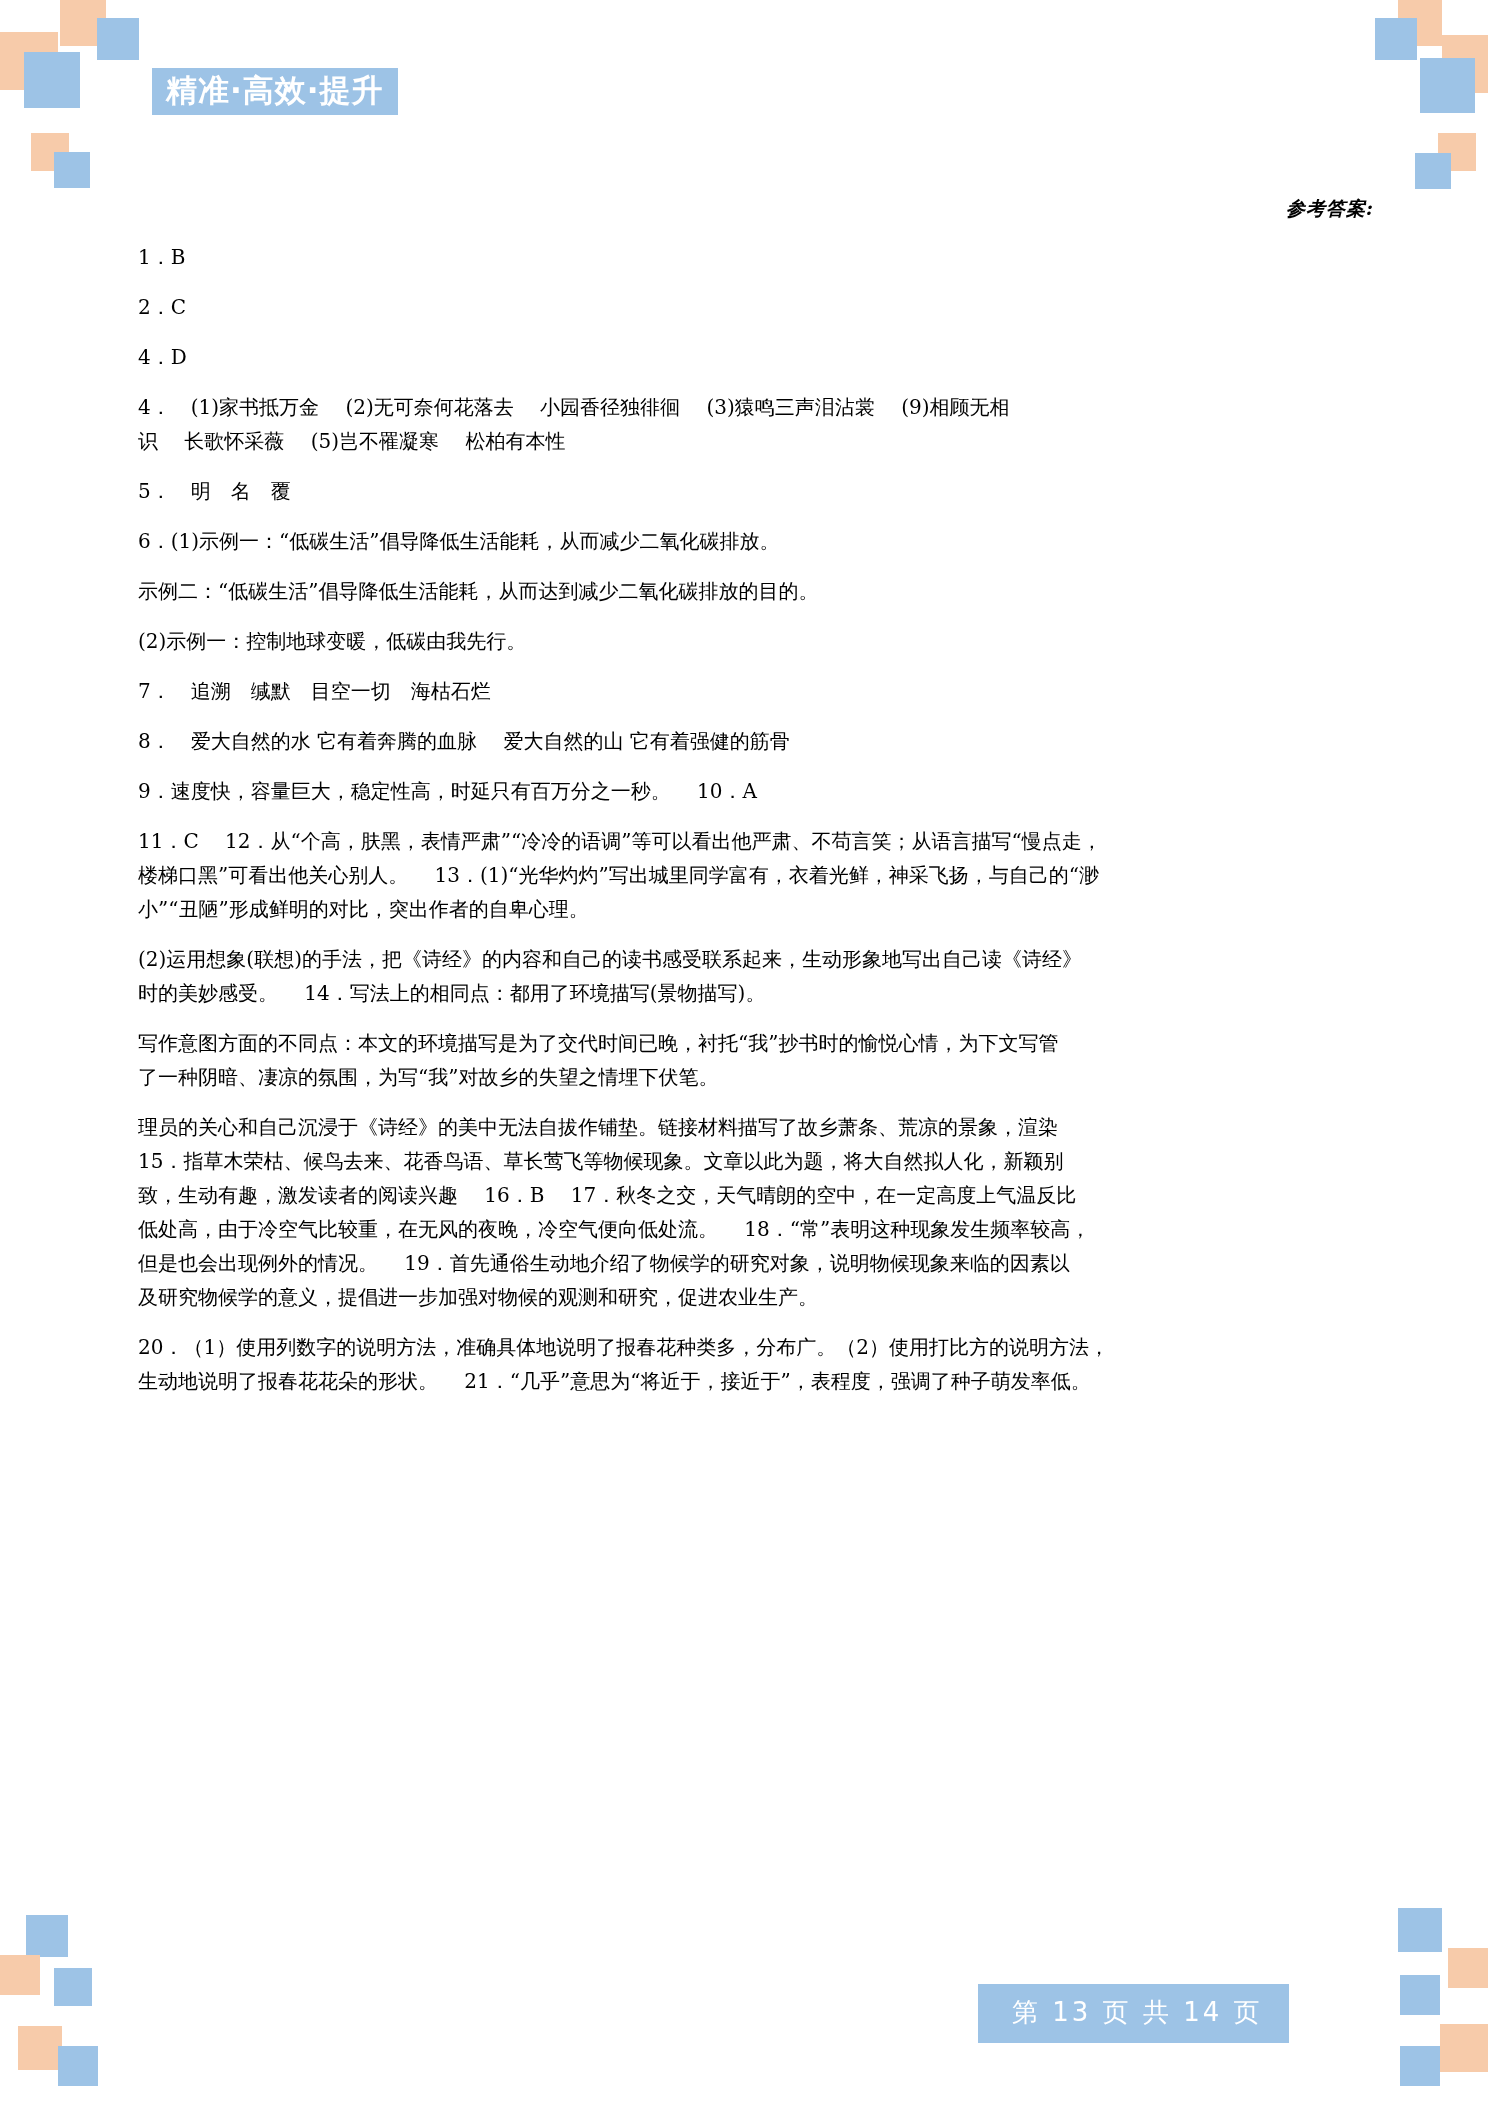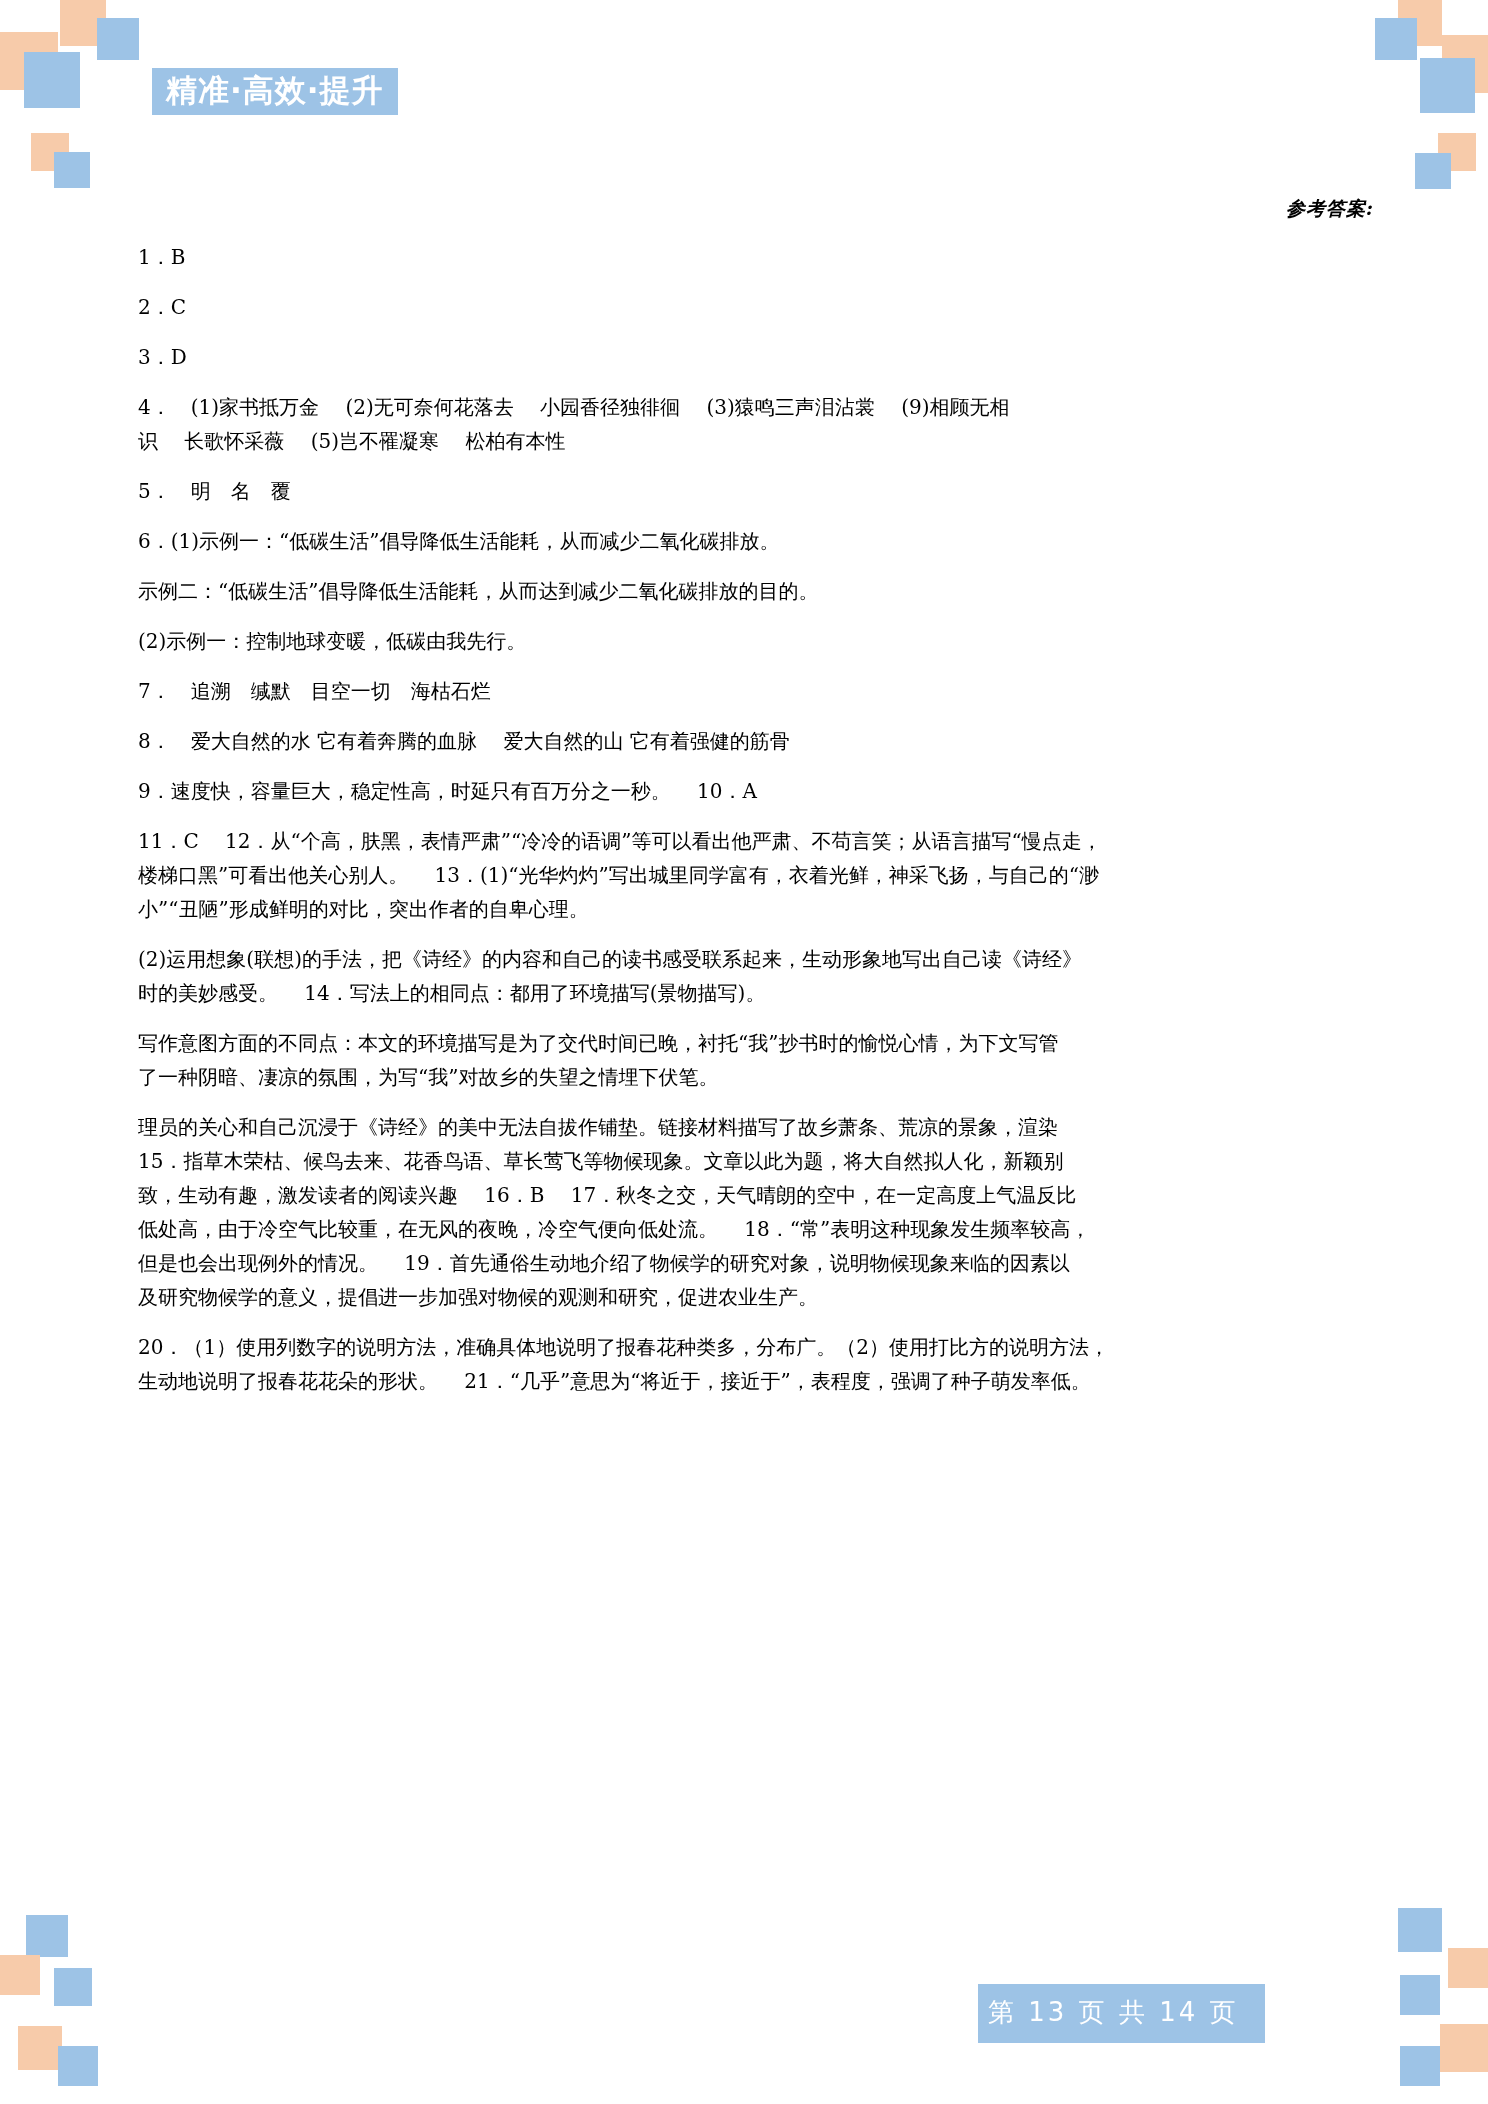--- a/index.html
+++ b/index.html
@@ -102,21 +102,21 @@
   
   #page-badge {
     position: absolute;
     left: 978px;
     top: 1984px;
     background: #9dc3e6;
     color: #ffffff;
     font-family: "DejaVu Sans", "Liberation Sans", sans-serif;
     font-size: 26px;
     letter-spacing: 3px;
-    padding: 11px 26px 13px 10px;
+    padding: 11px 26px 13px 34px;
     white-space: nowrap;
   }
 </style>
 </head>
 <body>
 
 <div id="page">
 
   <div class="deco orange d-tl-o1"></div>
   <div class="deco blue   d-tl-b1"></div>
@@ -145,21 +145,21 @@
   <div class="deco blue   d-br-b3"></div>
 
   <div id="brand-banner">精准·高效·提升</div>
 
   <div id="doc">
 
     <div id="doc-title">参考答案:</div>
 
     <div class="ans-line">1．B</div>
     <div class="ans-line">2．C</div>
-    <div class="ans-line">3．D</div>
+    <div class="ans-line">4．D</div>
     <div class="ans-line flow">4．　(1)家书抵万金　 (2)无可奈何花落去　 小园香径独徘徊　 (3)猿鸣三声泪沾裳　 (9)相顾无相</div>
     <div class="ans-line">识　 长歌怀采薇　 (5)岂不罹凝寒　 松柏有本性</div>
     <div class="ans-line">5．　明　名　覆</div>
     <div class="ans-line">6．(1)示例一：“低碳生活”倡导降低生活能耗，从而减少二氧化碳排放。</div>
     <div class="ans-line">示例二：“低碳生活”倡导降低生活能耗，从而达到减少二氧化碳排放的目的。</div>
     <div class="ans-line">(2)示例一：控制地球变暖，低碳由我先行。</div>
     <div class="ans-line">7．　追溯　缄默　目空一切　海枯石烂</div>
     <div class="ans-line">8．　爱大自然的水 它有着奔腾的血脉　 爱大自然的山 它有着强健的筋骨</div>
     <div class="ans-line">9．速度快，容量巨大，稳定性高，时延只有百万分之一秒。　 10．A</div>
     <div class="ans-line flow">11．C　 12．从“个高，肤黑，表情严肃”“冷冷的语调”等可以看出他严肃、不苟言笑；从语言描写“慢点走，</div>

